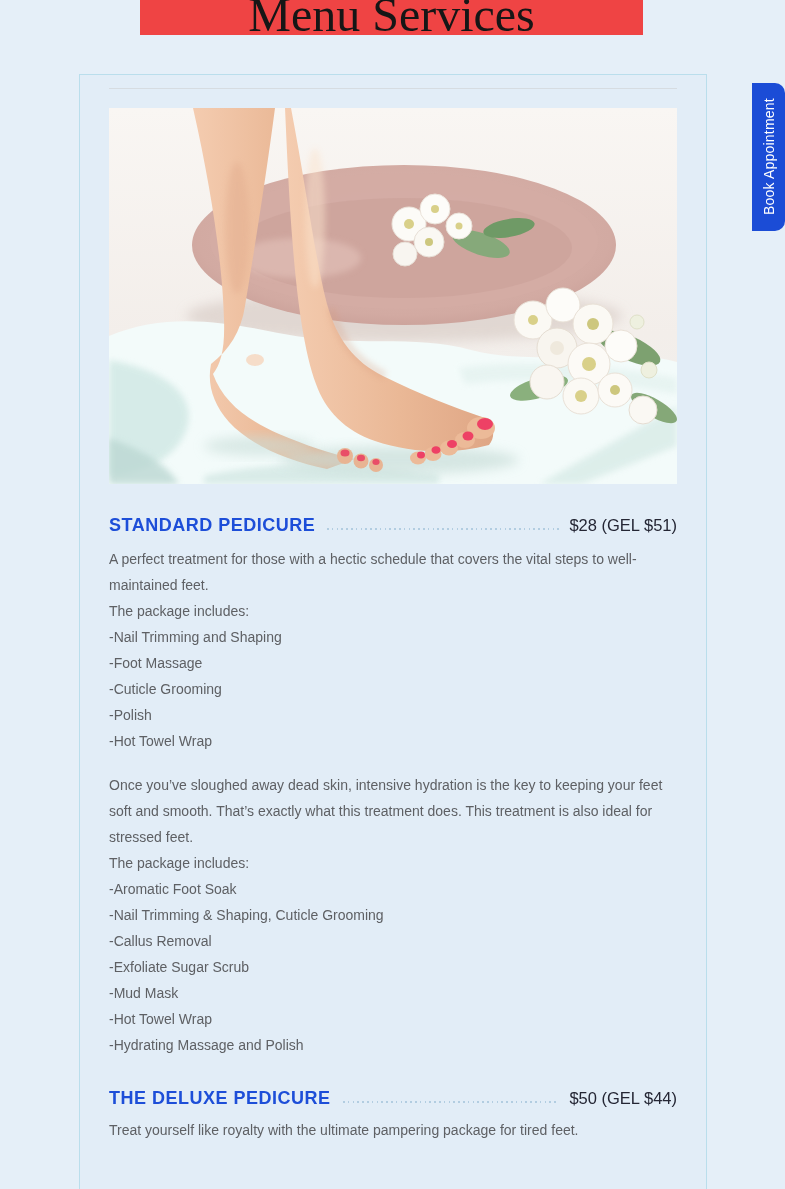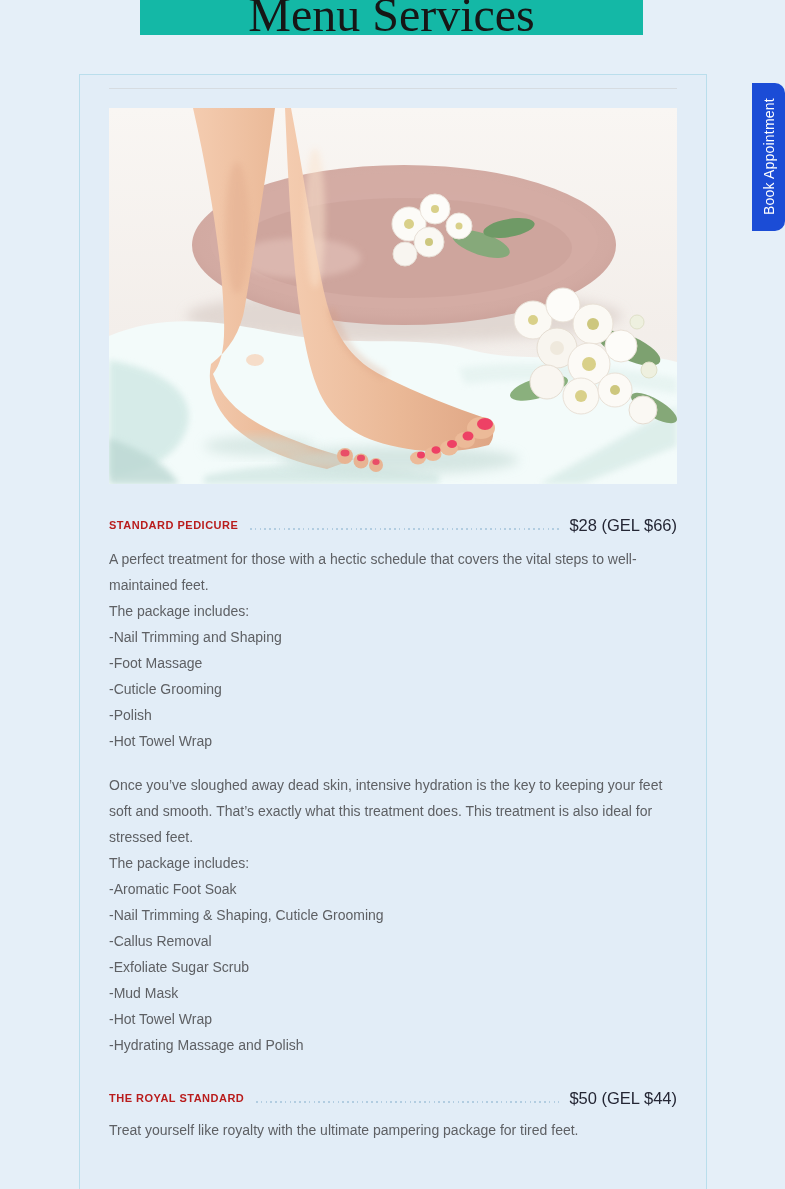--- a/index.html
+++ b/index.html
@@ -7,21 +7,21 @@
   body {
     position:relative;
     background:#e5eff8;
     overflow:hidden;
     font-family:"Liberation Sans", sans-serif;
   }
 
   
   .title-band {
     position:absolute; left:140px; top:0; width:503px; height:35px;
-    background:#14b8a6; overflow:visible; text-align:center;
+    background:#ef4444; overflow:visible; text-align:center;
   }
   .title-band h1 {
     font-family:"Liberation Serif", serif;
     font-weight:normal;
     font-size:48px; line-height:48px;
     color:#161616;
     margin-top:-9px;
     white-space:nowrap;
   }
 
@@ -70,23 +70,23 @@
     width:568px; height:376px;
     display:block;
   }
 
   
   .item { margin-top:18px; }
   .item.first { margin-top:31px; }
   .item.extra-gap { margin-top:30px; }
   .item-row { display:flex; align-items:flex-end; }
   .item-name {
-    font-size:11px; font-weight:bold;
+    font-size:18px; font-weight:bold;
     letter-spacing:.5px;
-    color:#b91c1c;
+    color:#1d4ed8;
     line-height:20px;
     white-space:nowrap;
   }
   .dots {
     flex:1;
     height:2px;
     margin:0 10px 5px 12px;
     background:repeating-linear-gradient(to right,
       #b2cde1 0, #b2cde1 1.6px, transparent 1.6px, transparent 4.8px);
   }
@@ -225,21 +225,21 @@
       <circle cx="484" cy="216" r="6" fill="#cdc77e"></circle>
       <circle cx="472" cy="288" r="6" fill="#d9d089"></circle>
       <circle cx="506" cy="282" r="5" fill="#cdc77e"></circle>
     </g>
   </svg>
 
   <div class="item first">
     <div class="item-row">
       <span class="item-name">STANDARD PEDICURE</span>
       <span class="dots"></span>
-      <span class="item-price">$28 (GEL $66)</span>
+      <span class="item-price">$28 (GEL $51)</span>
     </div>
     <p class="item-desc">A perfect treatment for those with a hectic schedule that covers the vital steps to well-maintained feet.
 The package includes:
 -Nail Trimming and Shaping
 -Foot Massage
 -Cuticle Grooming
 -Polish
 -Hot Towel Wrap</p>
   </div>
 
@@ -250,20 +250,20 @@
 -Nail Trimming &amp; Shaping, Cuticle Grooming
 -Callus Removal
 -Exfoliate Sugar Scrub
 -Mud Mask
 -Hot Towel Wrap
 -Hydrating Massage and Polish</p>
   </div>
 
   <div class="item extra-gap">
     <div class="item-row">
-      <span class="item-name">THE ROYAL STANDARD</span>
+      <span class="item-name">THE DELUXE PEDICURE</span>
       <span class="dots"></span>
       <span class="item-price">$50 (GEL $44)</span>
     </div>
     <p class="item-desc">Treat yourself like royalty with the ultimate pampering package for tired feet.</p>
   </div>
 
 </section>
 
 </body></html>

